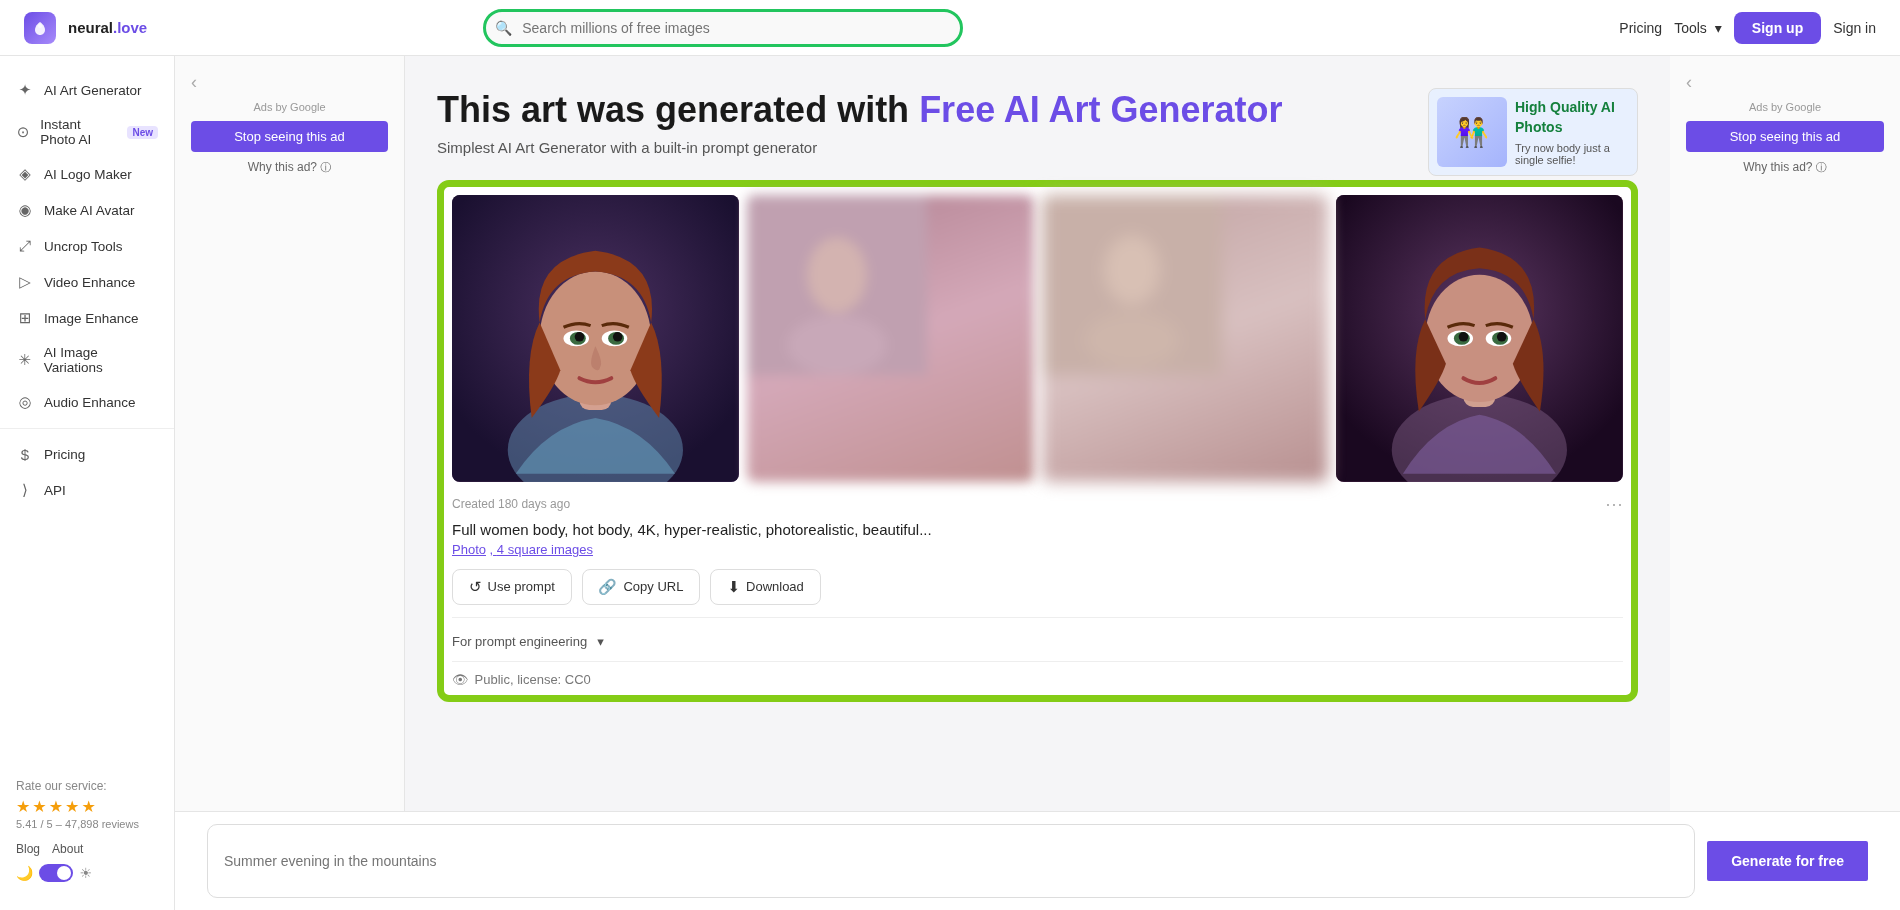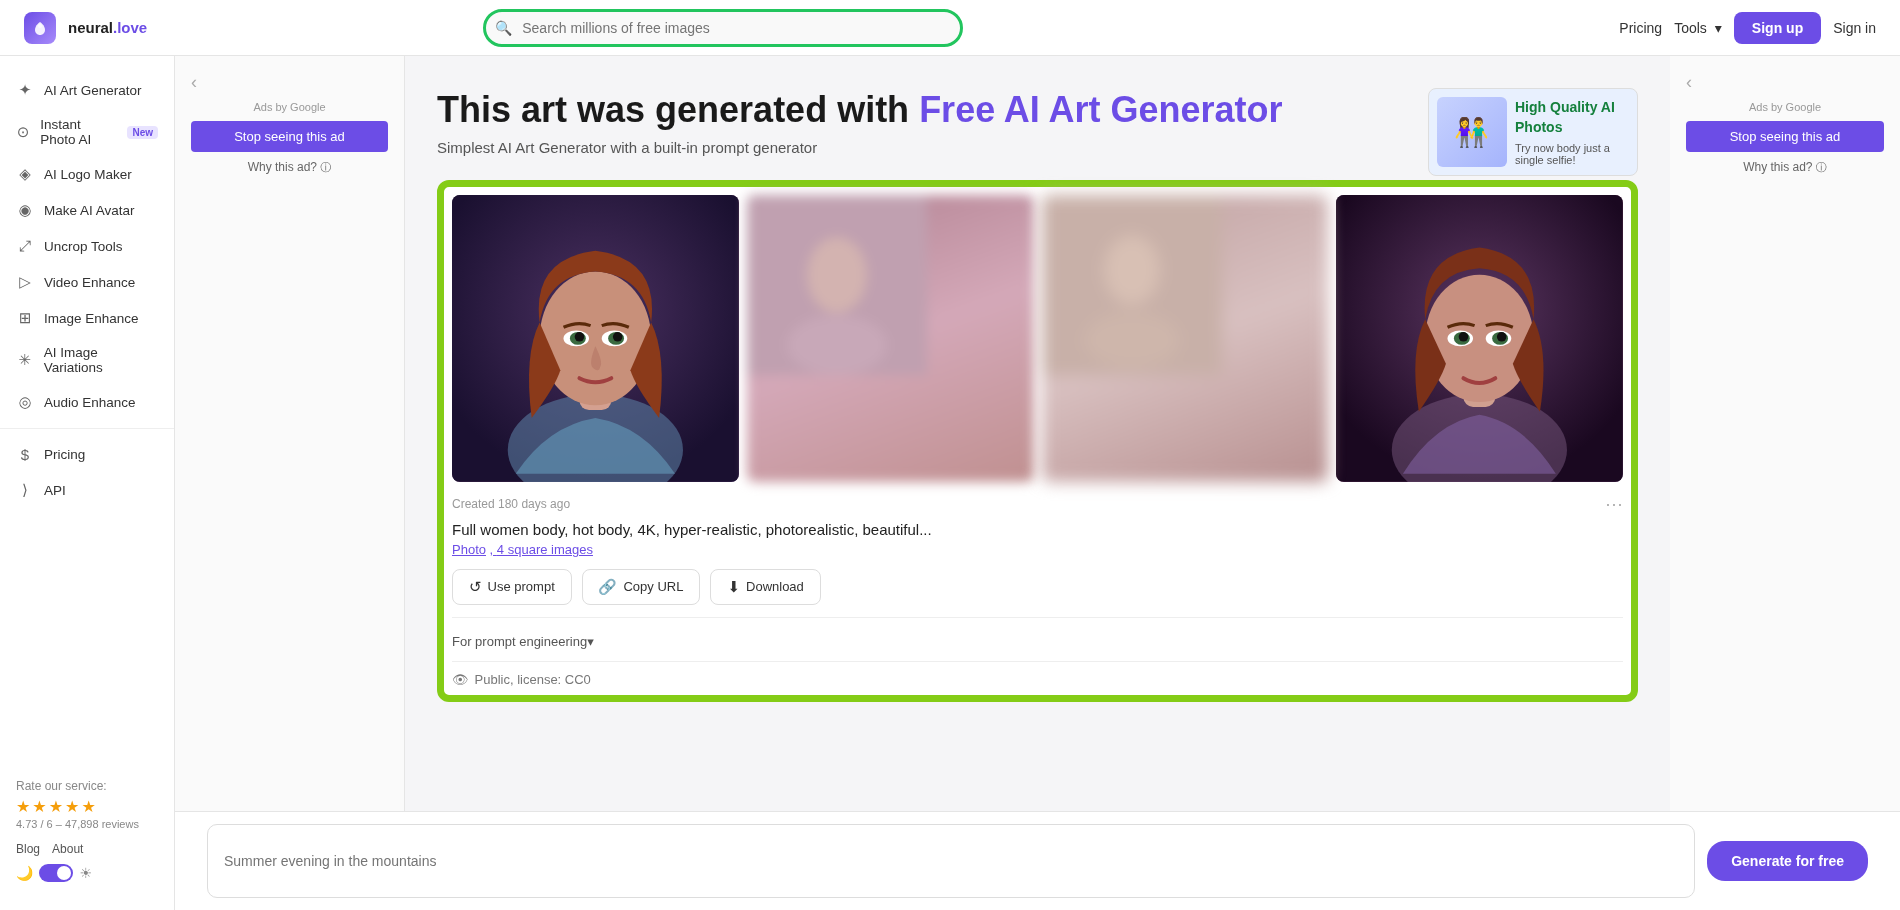--- a/index.html
+++ b/index.html
@@ -184,41 +184,41 @@
     .art-btn {
       display: flex; align-items: center; gap: 6px;
       border: 1px solid #ddd; border-radius: 8px;
       padding: 8px 16px; font-size: 13px; color: #333;
       background: #fff; cursor: pointer; font-weight: 500;
     }
     .art-btn .btn-icon { font-size: 15px; }
 
     .prompt-eng {
       border: none; background: none; font-size: 13px; color: #555;
-      cursor: pointer; padding: 4px 0; display: flex; align-items: center; gap: 0; margin-top: 12px;
+      cursor: pointer; padding: 4px 0; display: flex; align-items: center; gap: 10px; margin-top: 12px;
     }
     .license-info {
       font-size: 13px; color: #777; margin-top: 10px;
       display: flex; align-items: center; gap: 6px;
     }
 
     
     .generate-bar {
       position: fixed; bottom: 0; left: 175px; right: 0;
       background: #fff; border-top: 1px solid #e5e5e5;
       padding: 12px 32px; display: flex; gap: 12px; align-items: center;
       z-index: 10;
     }
     .generate-input {
       flex: 1; padding: 28px 16px; border: 1px solid #ddd;
       border-radius: 10px; font-size: 14px; outline: none; color: #333;
     }
     .generate-btn {
       background: #6c4de6; color: #fff; border: none;
-      border-radius: 18px; padding: 12px 24px; font-size: 14px;
+      border-radius: 2px; padding: 12px 24px; font-size: 14px;
       font-weight: 600; cursor: pointer; white-space: nowrap;
     }
 
     .middle-area { display: flex; flex: 1; overflow: hidden; }
   </style>
 </head>
 <body>
 
 <nav class="topnav">
   <a class="logo">
@@ -300,21 +300,21 @@
     <div style="flex:1"></div>
     <div class="sidebar-bottom">
       <div class="rate-label">Rate our service:</div>
       <div class="stars">
         <span>★</span>
         <span>★</span>
         <span>★</span>
         <span>★</span>
         <span>★</span>
       </div>
-      <div class="rate-count">4.73 / 6 – 47,898 reviews</div>
+      <div class="rate-count">5.41 / 5 – 47,898 reviews</div>
       <div class="sidebar-links">
         <a>Blog</a>
         <a>About</a>
       </div>
       <div class="theme-toggle">
         <span class="theme-icon">🌙</span>
         <div class="toggle-track">
           <div class="toggle-thumb"></div>
         </div>
         <span class="theme-icon">☀</span>

